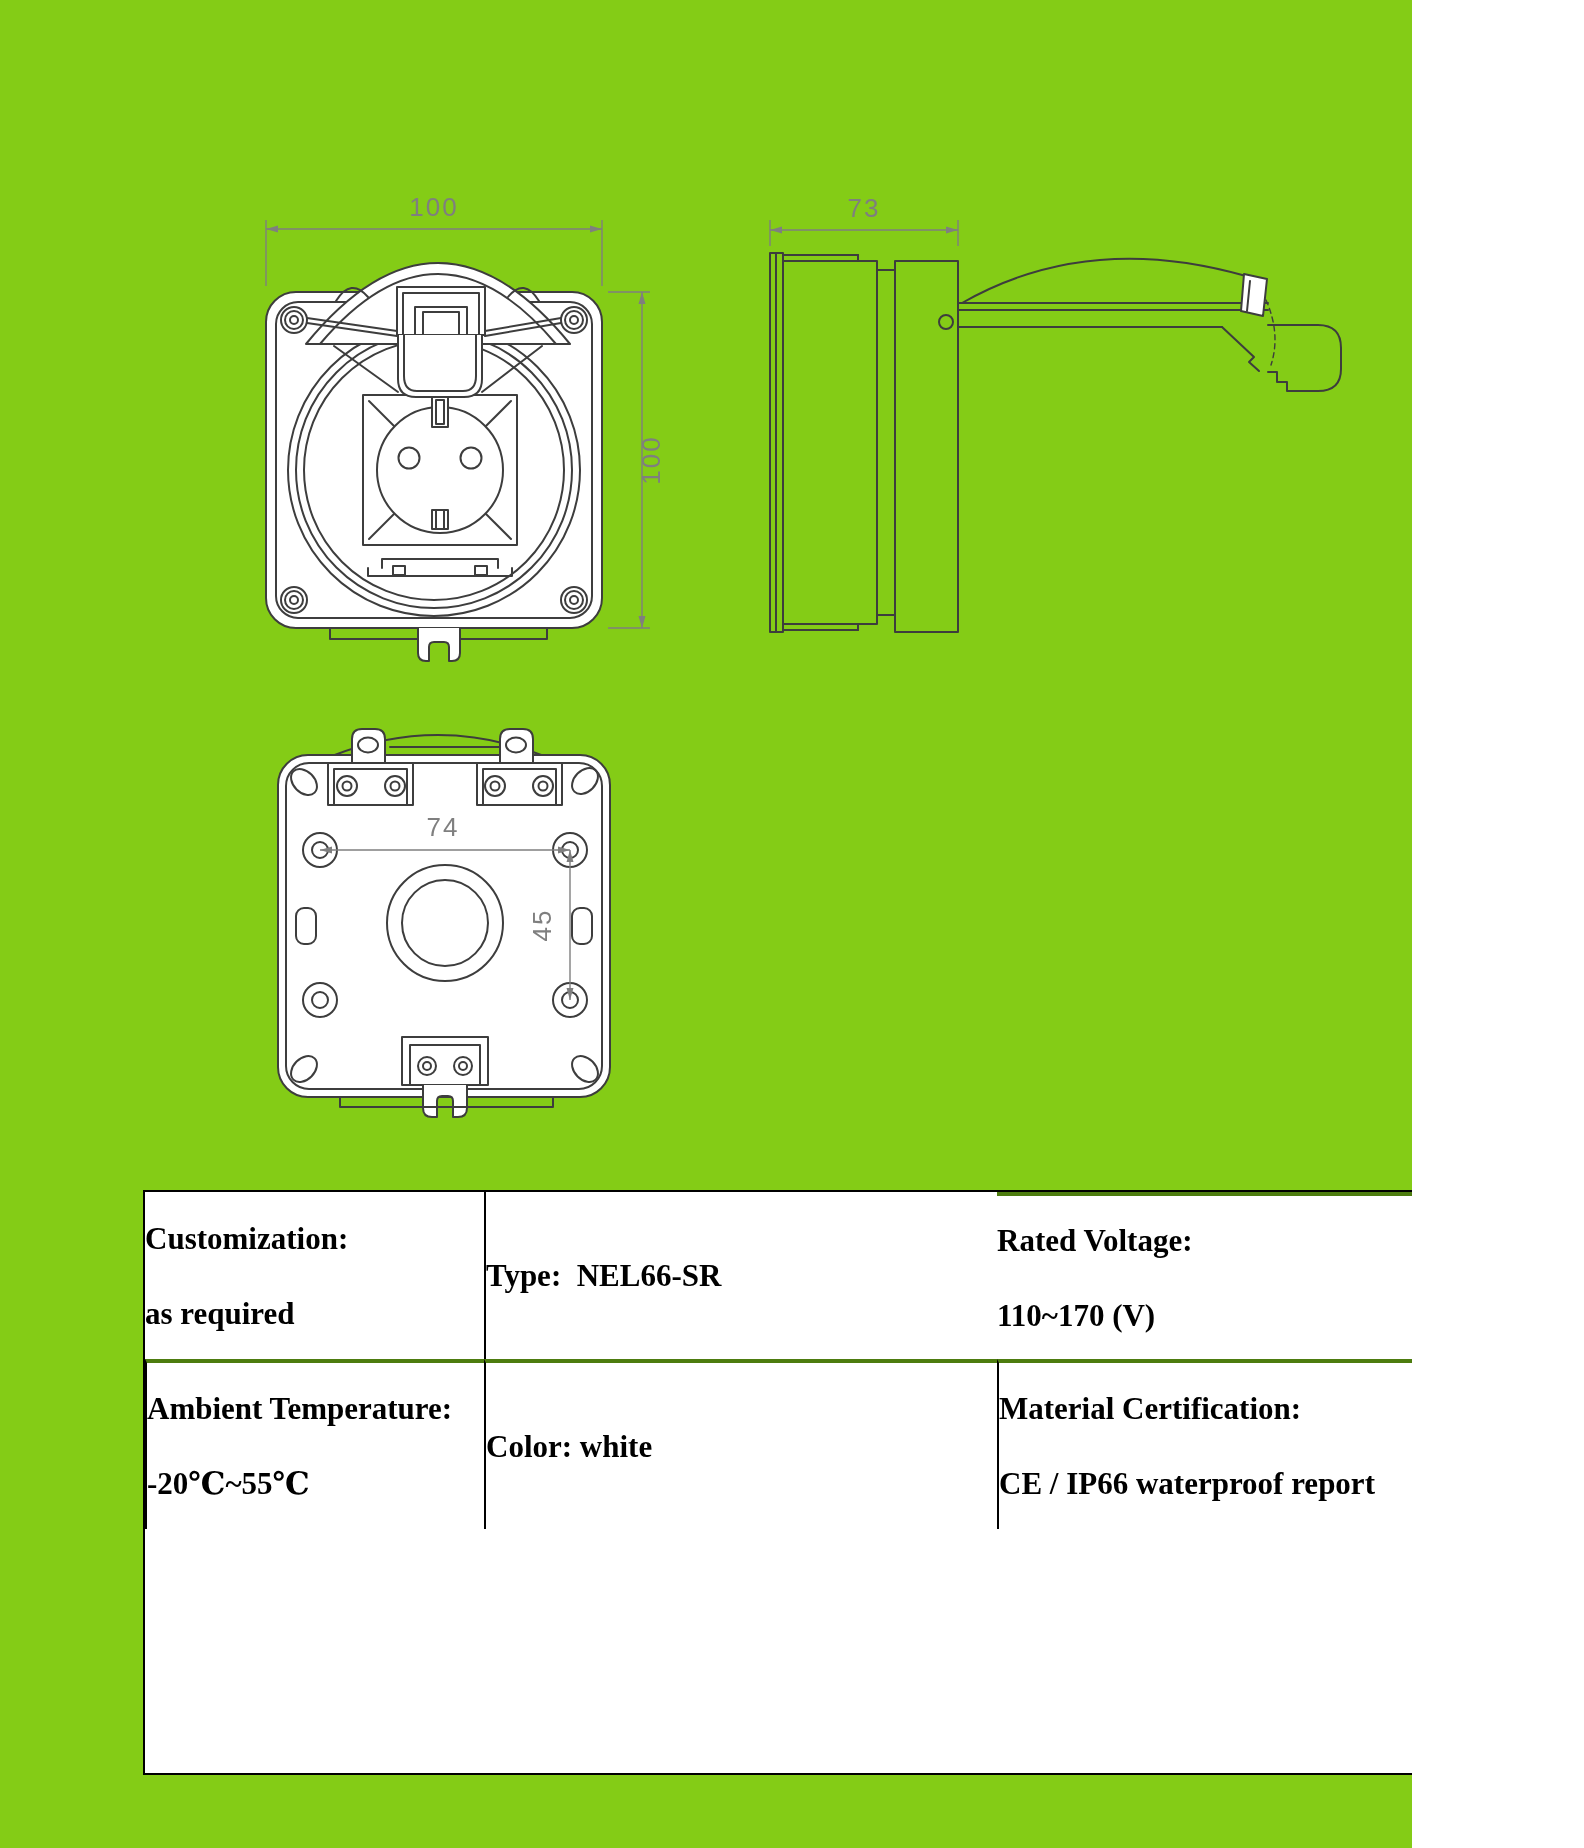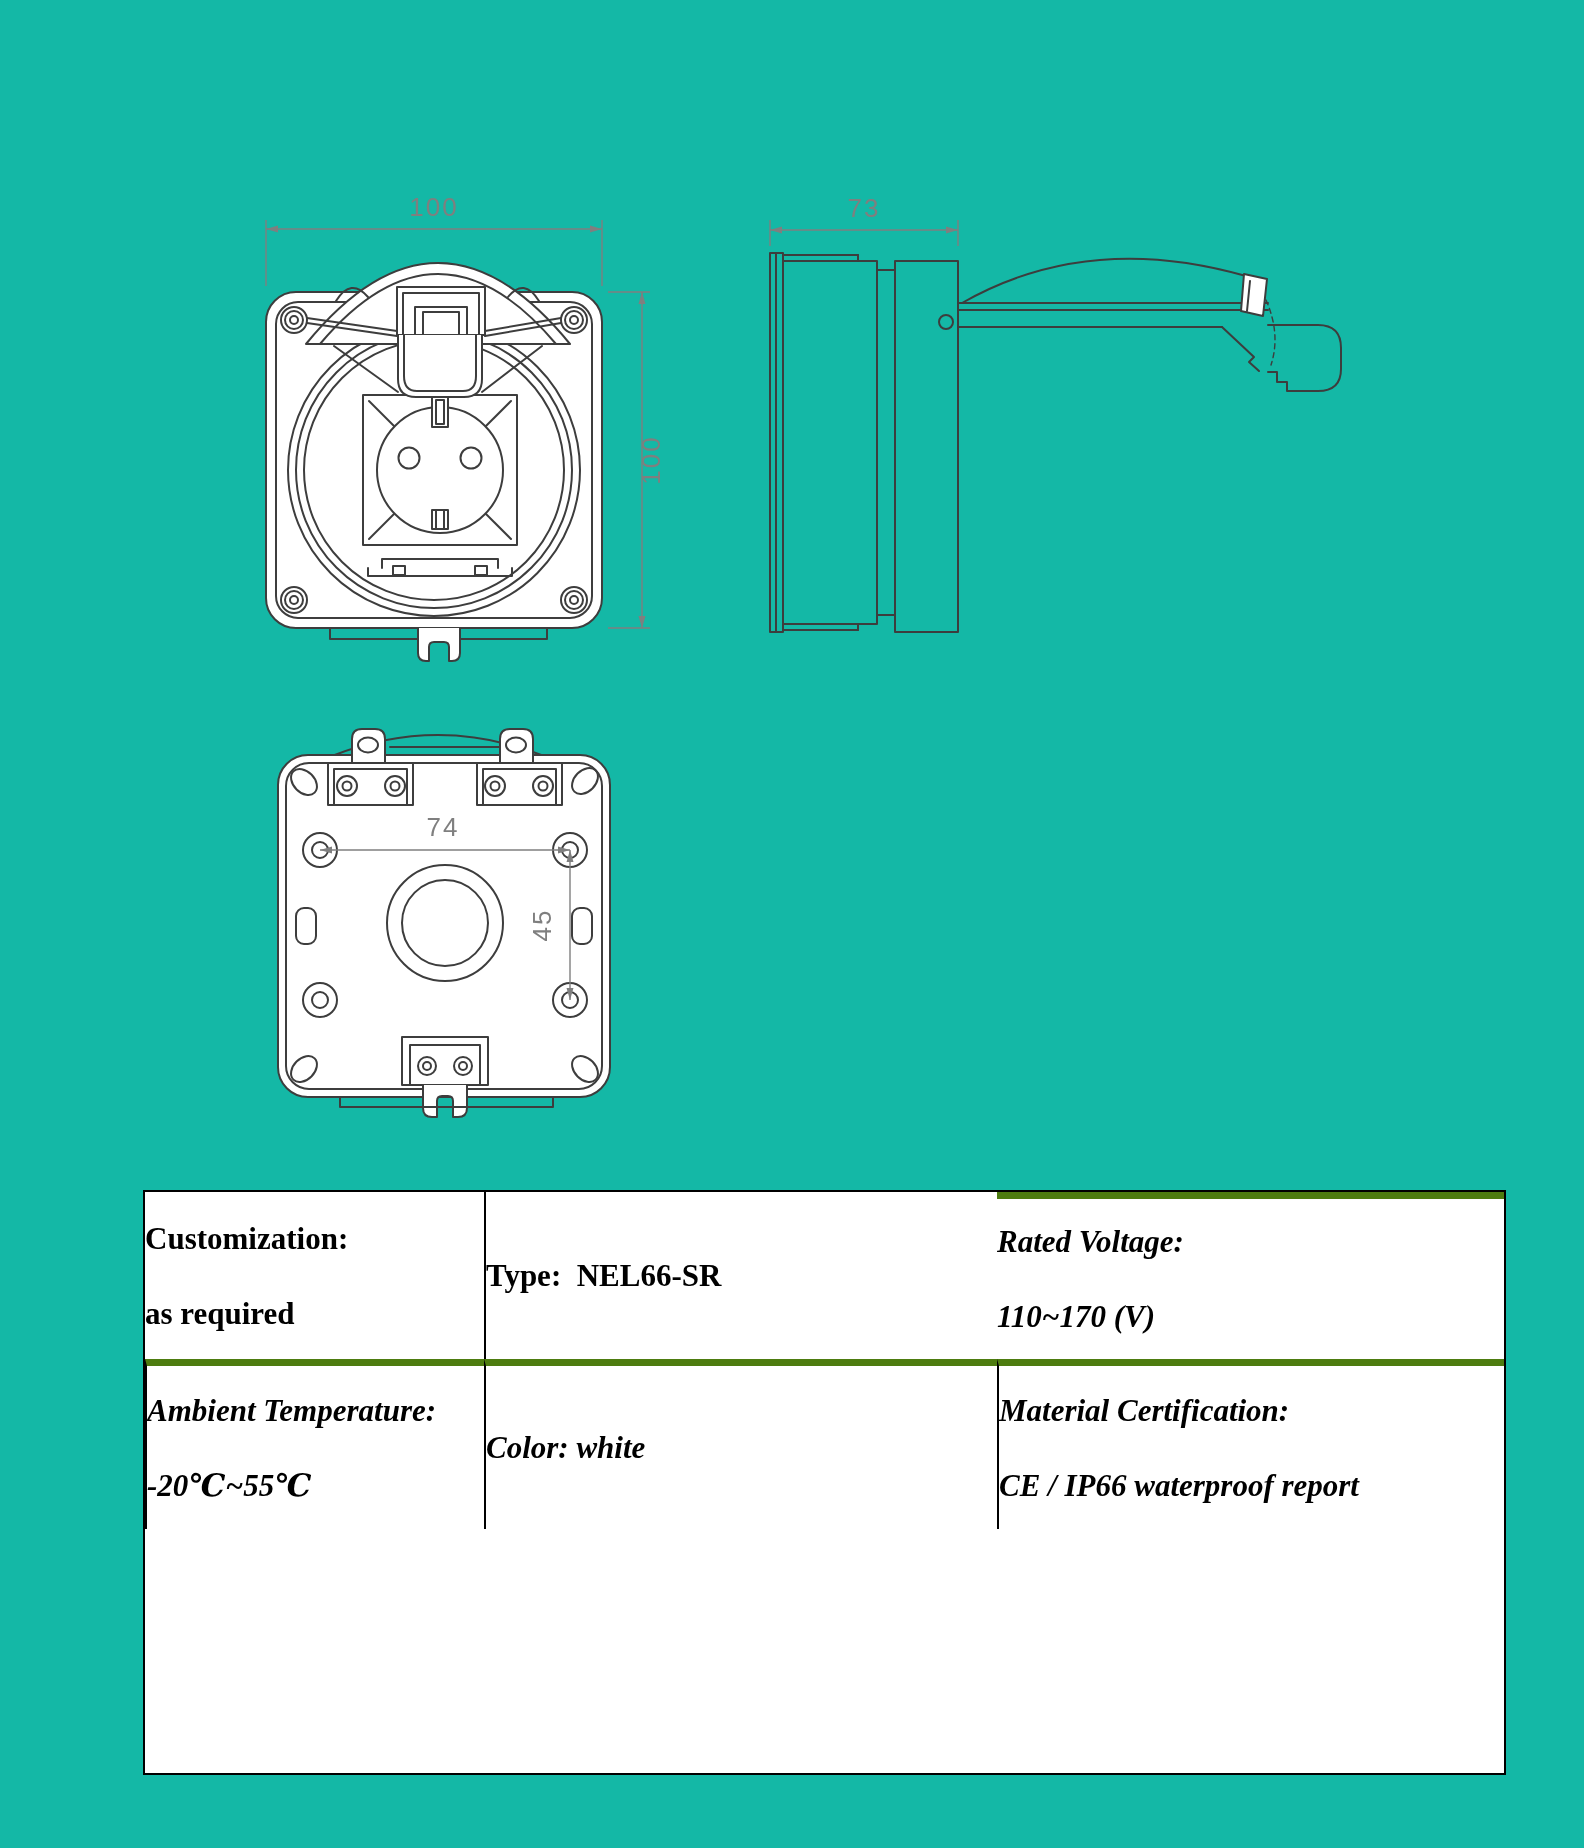--- a/index.html
+++ b/index.html
@@ -1,27 +1,27 @@
 <!DOCTYPE html>
 <html><head>
 <meta charset="utf-8">
 <style>
   html,body{margin:0;padding:0;background:#ffffff;}
-  #page{position:relative;width:1584px;height:1848px;background:#14b8a6;overflow:hidden;
+  #page{position:relative;width:1412px;height:1848px;background:#84cc16;overflow:hidden;
         font-family:"Liberation Serif","DejaVu Serif",serif;}
   svg{position:absolute;overflow:visible;}
   .dim-text{fill:#7f7f7f;font-family:"Liberation Sans","DejaVu Sans",sans-serif;
             font-size:26px;letter-spacing:2px;text-anchor:middle;}
   .spec-table{position:absolute;left:143px;top:1190px;width:1363px;height:585px;
               border:2px solid #000;box-sizing:border-box;background:#fff;
               display:grid;grid-template-columns:339px 513px 1fr;grid-template-rows:167px 170px 1fr;}
   .cell{display:flex;flex-direction:column;justify-content:center;
         box-sizing:border-box;overflow:hidden;}
   .cell.bl{border-left:2px solid #000;}
-  .cell.bt{border-top:7px solid #4d7c0f;font-style:italic;}
+  .cell.bt{border-top:4px solid #4d7c0f;}
   .tline{font-weight:bold;font-size:31px;line-height:75px;white-space:pre;color:#000;
          font-family:"Liberation Serif","DejaVu Serif","DejaVu Sans",serif;}
 </style>
 </head>
 <body>
 
 <div id="page">
 
   <svg style="left:220px;top:180px;width:470px;height:500px" viewBox="220 180 470 500">
     <g stroke="#3d3d3d" stroke-width="2" fill="none" stroke-linejoin="round" stroke-linecap="round">

